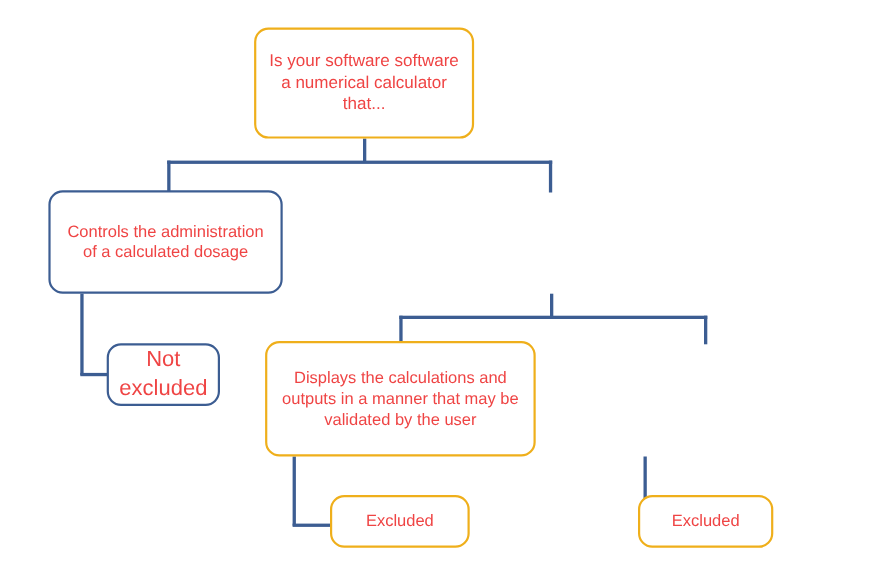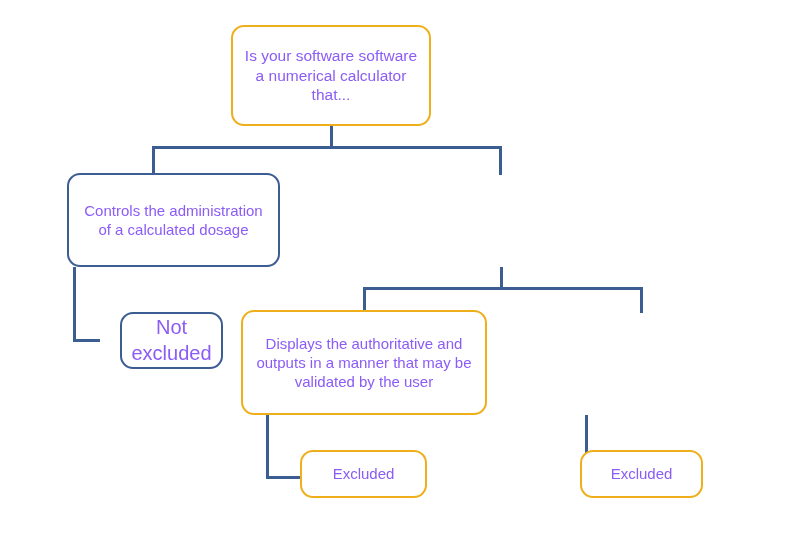--- a/index.html
+++ b/index.html
@@ -22,27 +22,27 @@
     position: absolute;
     box-sizing: border-box;
     display: flex;
     align-items: center;
     justify-content: center;
     text-align: center;
     background: #ffffff;
     border-style: solid;
     border-width: 2.5px;
     border-radius: 13px;
-    color: #8b5cf6;
+    color: #ef4444;
     line-height: 1.28;
     z-index: 3;
     padding: 21px 8px;
   }
   .node.gold   { border-color: #EFAF1B; }
-  .node.blue   { border-color: #3C5D92; margin-left: 23px; }
+  .node.blue   { border-color: #3C5D92; }
 
   .node .label {
     display: block;
     width: 100%;
   }
 
   
   .conn {
     position: absolute;
     background: #3C5D92;
@@ -120,21 +120,21 @@
   <div class="node blue" id="node-controls" style="border-color: rgb(60, 93, 146);">
     <span class="label">Controls the administration of a calculated dosage</span>
   </div>
 
 
   <div class="node blue" id="node-notexcluded" style="border-color: rgb(60, 93, 146);">
     <span class="label">Not excluded</span>
   </div>
 
   <div class="node gold" id="node-displays" style="border-color: rgb(239, 175, 27);">
-    <span class="label">Displays the authoritative and outputs in a manner that may be validated by the user</span>
+    <span class="label">Displays the calculations and outputs in a manner that may be validated by the user</span>
   </div>
 
 
   <div class="node gold" id="node-excluded-1" style="border-color: rgb(239, 175, 27);">
     <span class="label">Excluded</span>
   </div>
 
   <div class="node gold" id="node-excluded-2" style="border-color: rgb(239, 175, 27);">
     <span class="label">Excluded</span>
   </div>

